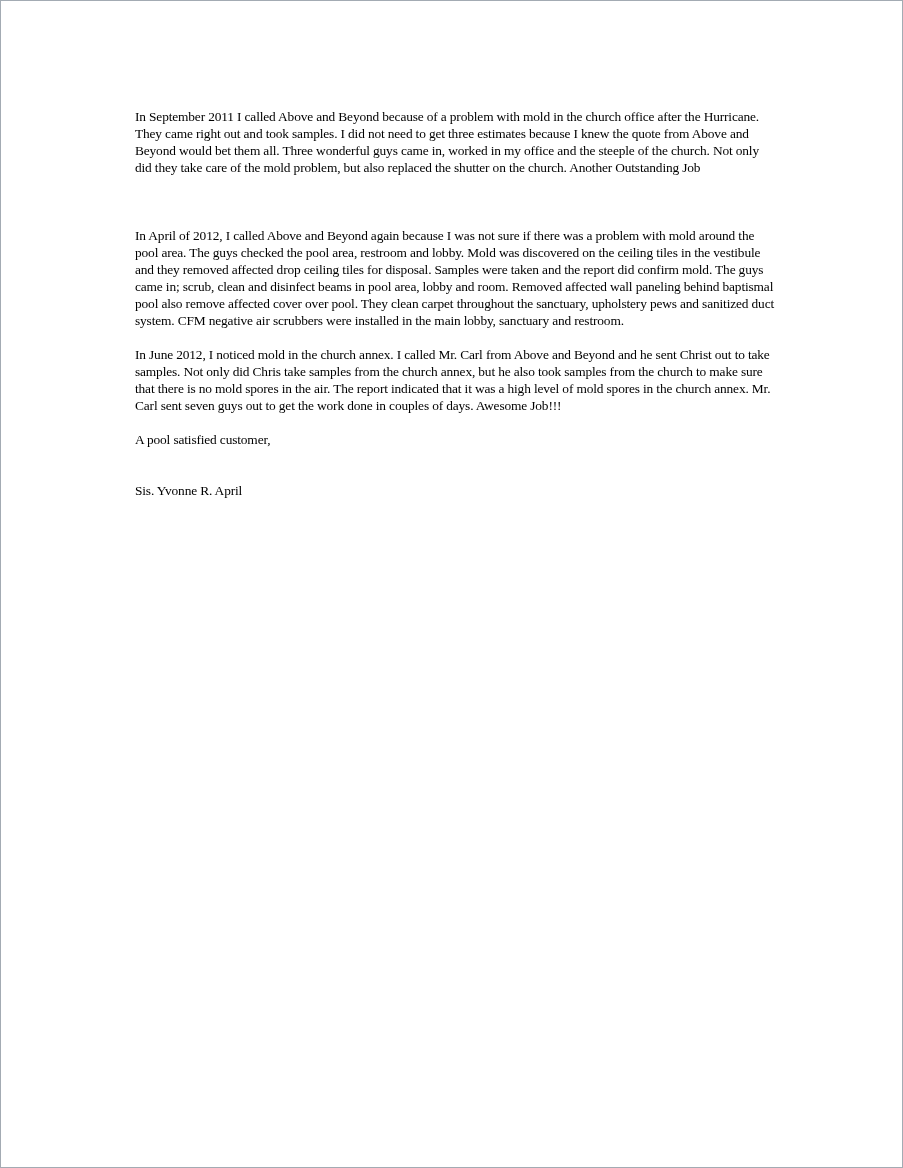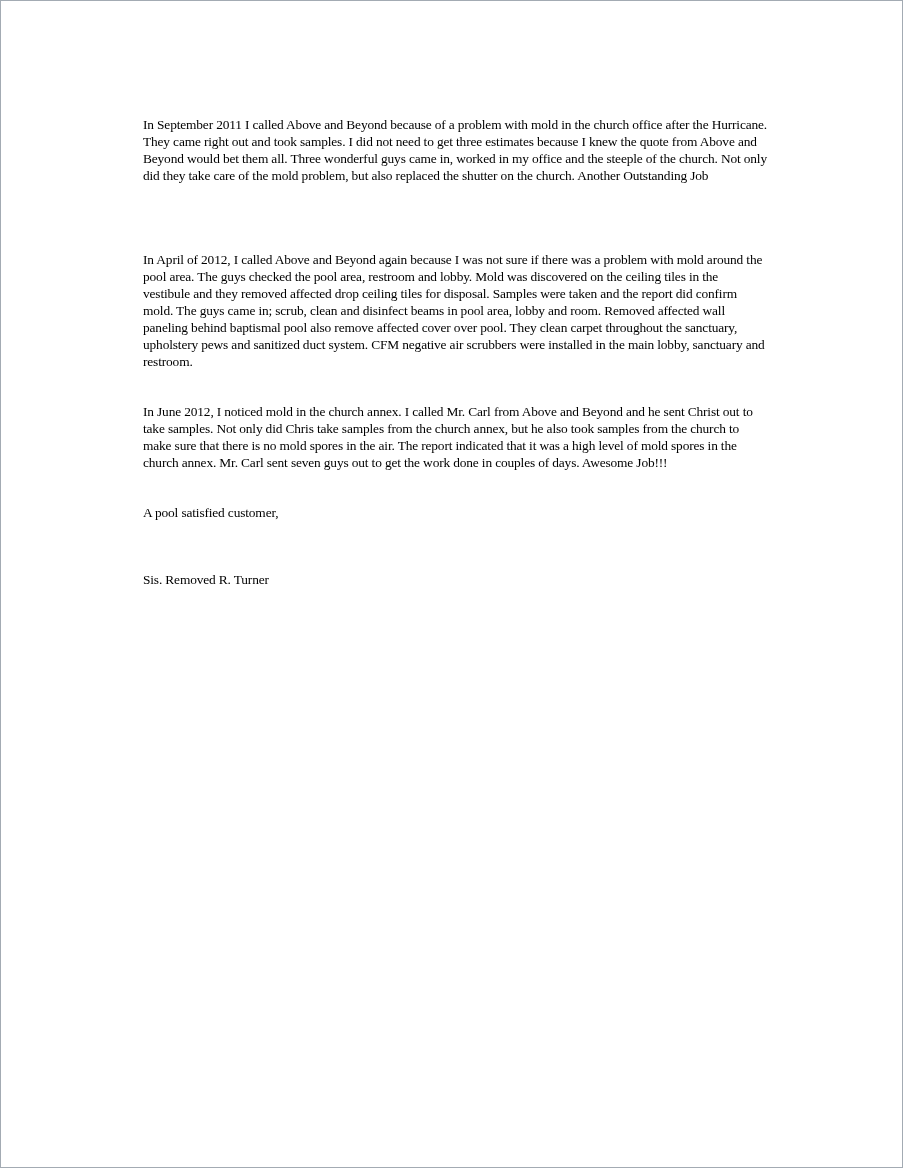--- a/index.html
+++ b/index.html
@@ -24,35 +24,35 @@
       left: 134px;
       top: 107px;
       width: 640px;
       font-family: "Liberation Serif", "DejaVu Serif", serif;
       font-size: 13.4px;
       line-height: 17px;
       color: #000000;
       letter-spacing: -0.15px;
     }
     .para {
-      margin: 8px;
+      margin: 0;
       white-space: normal;
     }
     .gap-large { height: 51px; }
     .gap-normal { height: 17px; }
     .gap-sig { height: 34px; }
   </style>
 </head>
 <body>
 
 <div class="page">
   <div class="content">
     <p class="para">In September 2011 I called Above and Beyond because of a problem with mold in the church office after the Hurricane.  They came right out and took samples.  I did not need to get three estimates because I knew the quote from Above and Beyond would bet them all.  Three wonderful guys came in, worked in my office and the steeple of the church.  Not only did they take care of the mold problem, but also replaced the shutter on the church.  Another Outstanding Job</p>
     <div class="gap-large"></div>
     <p class="para">In April of 2012, I called Above and Beyond again because I was not sure if there was a problem with mold around the pool area.  The guys checked the pool area, restroom and lobby.  Mold was discovered on the ceiling tiles in the vestibule and they removed affected drop ceiling tiles for disposal.   Samples were taken and the report did confirm mold.  The guys came in; scrub, clean and disinfect beams in pool area, lobby and room.   Removed affected wall paneling behind baptismal pool also remove affected cover over pool.  They clean carpet throughout the sanctuary, upholstery pews and sanitized duct system. CFM negative air scrubbers were installed in the main lobby, sanctuary and restroom.</p>
     <div class="gap-normal"></div>
     <p class="para">In June 2012, I noticed mold in the church annex. I called Mr. Carl from Above and Beyond and he sent Christ out to take samples.  Not only did Chris take samples from the church annex, but he also took samples from the church to make sure that there is no mold spores in the air.  The report indicated that it was a high level of mold spores in the church annex.  Mr. Carl sent seven guys out to get the work done in couples of days.  Awesome Job!!!</p>
     <div class="gap-normal"></div>
     <p class="para">A pool satisfied customer,</p>
     <div class="gap-sig"></div>
-    <p class="para">Sis. Removed R. Turner</p>
+    <p class="para">Sis. Yvonne R. April</p>
   </div>
 </div>
 
 </body></html>

